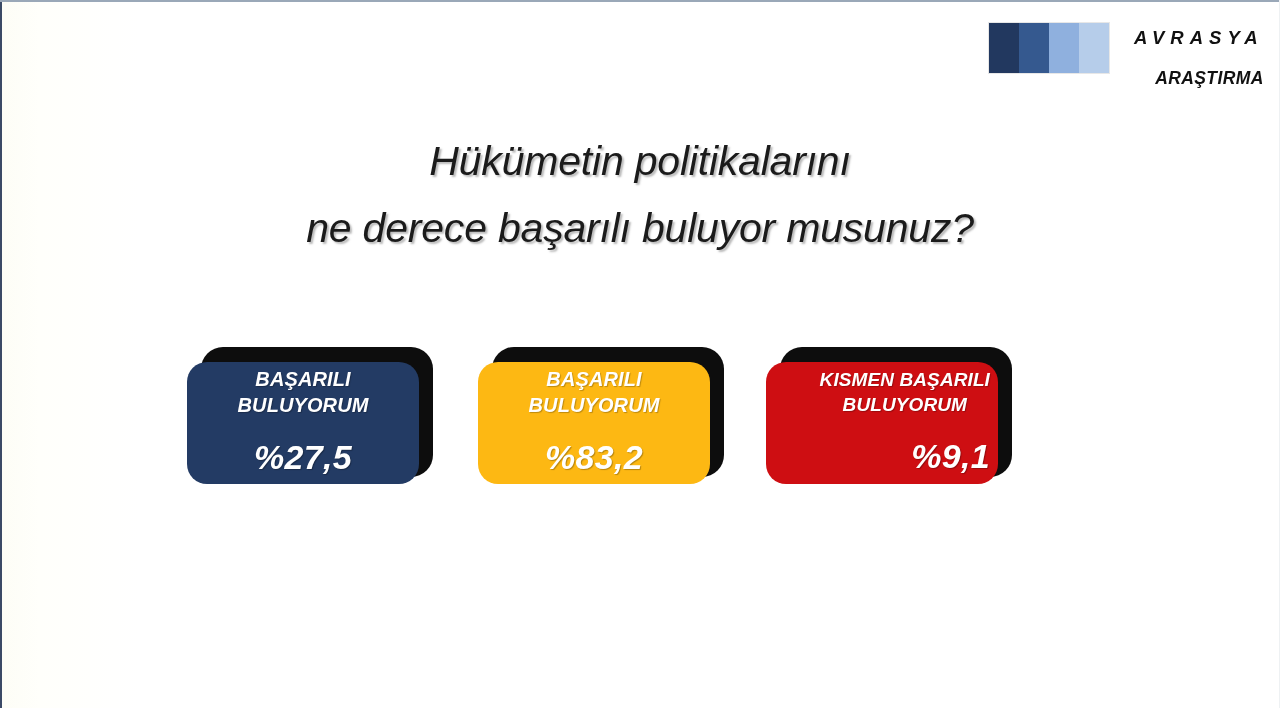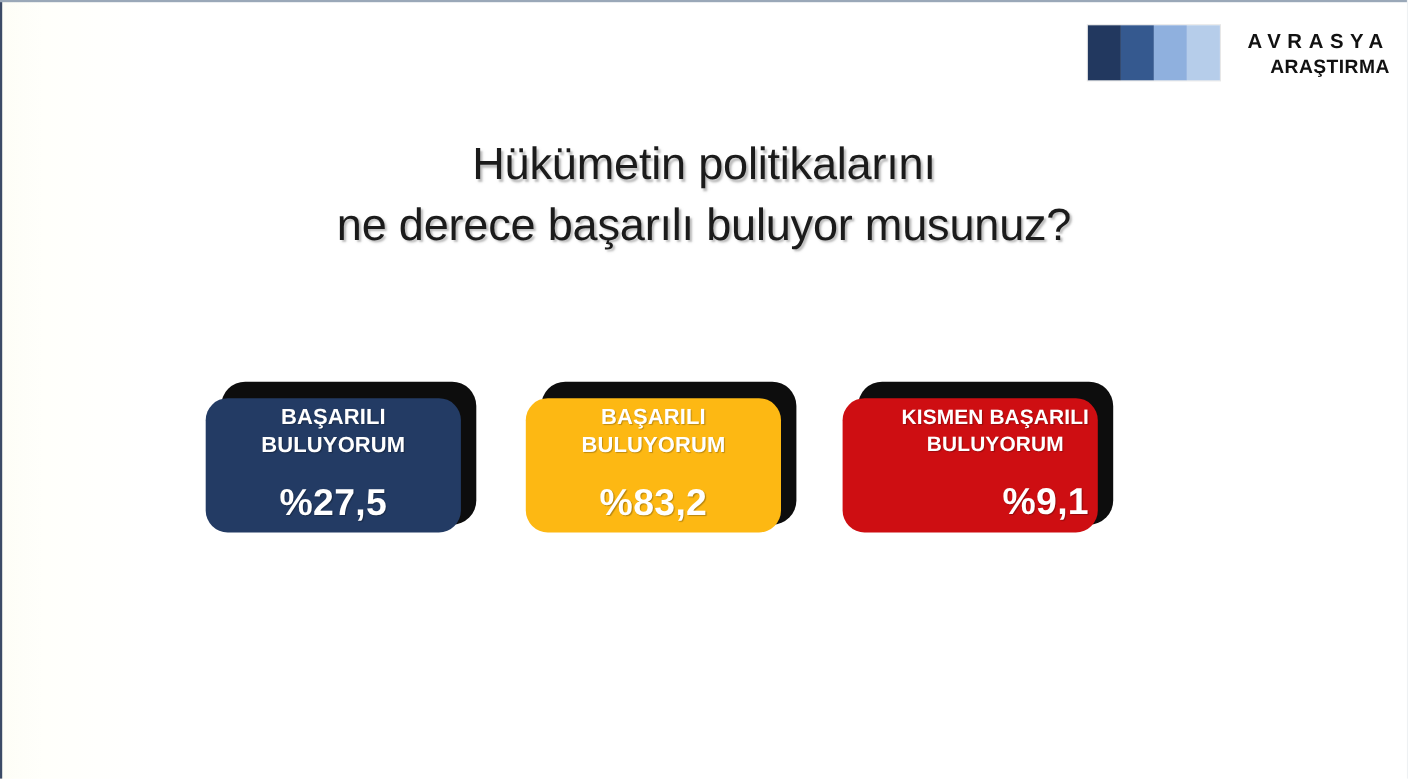--- a/index.html
+++ b/index.html
@@ -15,20 +15,21 @@
   }
 
   #slide {
     position: relative;
     width: 1280px;
     height: 708px;
     background:
       linear-gradient(to right, #fdfdf6 0px, #fffffb 40px, #ffffff 140px, #ffffff 100%);
     box-sizing: border-box;
     overflow: hidden;
+    font-style: italic;
   }
 
   
   .edge-left {
     position: absolute;
     left: 0; top: 0;
     width: 2px; height: 708px;
     background: #3b4a66;
   }
   .edge-top {
@@ -77,40 +78,41 @@
     color: #111111;
     line-height: 1.25;
     padding-left: 6px;
   }
   .logo-sub {
     font-size: 17.5px;
     font-weight: 700;
     letter-spacing: 0.4px;
     color: #111111;
     line-height: 1.25;
-    margin-top: 1px;
+    margin-top: 19px;
   }
 
   
   .title {
     position: absolute;
     left: 0;
     top: 122px;
     width: 1280px;
     text-align: center;
     font-size: 41px;
     font-weight: 400;
     color: #1b1b1b;
     line-height: 1.33;
     text-shadow: 2px 2px 2px rgba(130,130,130,0.55);
     letter-spacing: -0.2px;
   }
   .title .line {
     display: block;
     white-space: nowrap;
+    margin-top: 12px;
   }
 
   
   .cards {
     position: absolute;
     left: 187px;
     top: 352px;
     width: 860px;
     height: 140px;
   }

